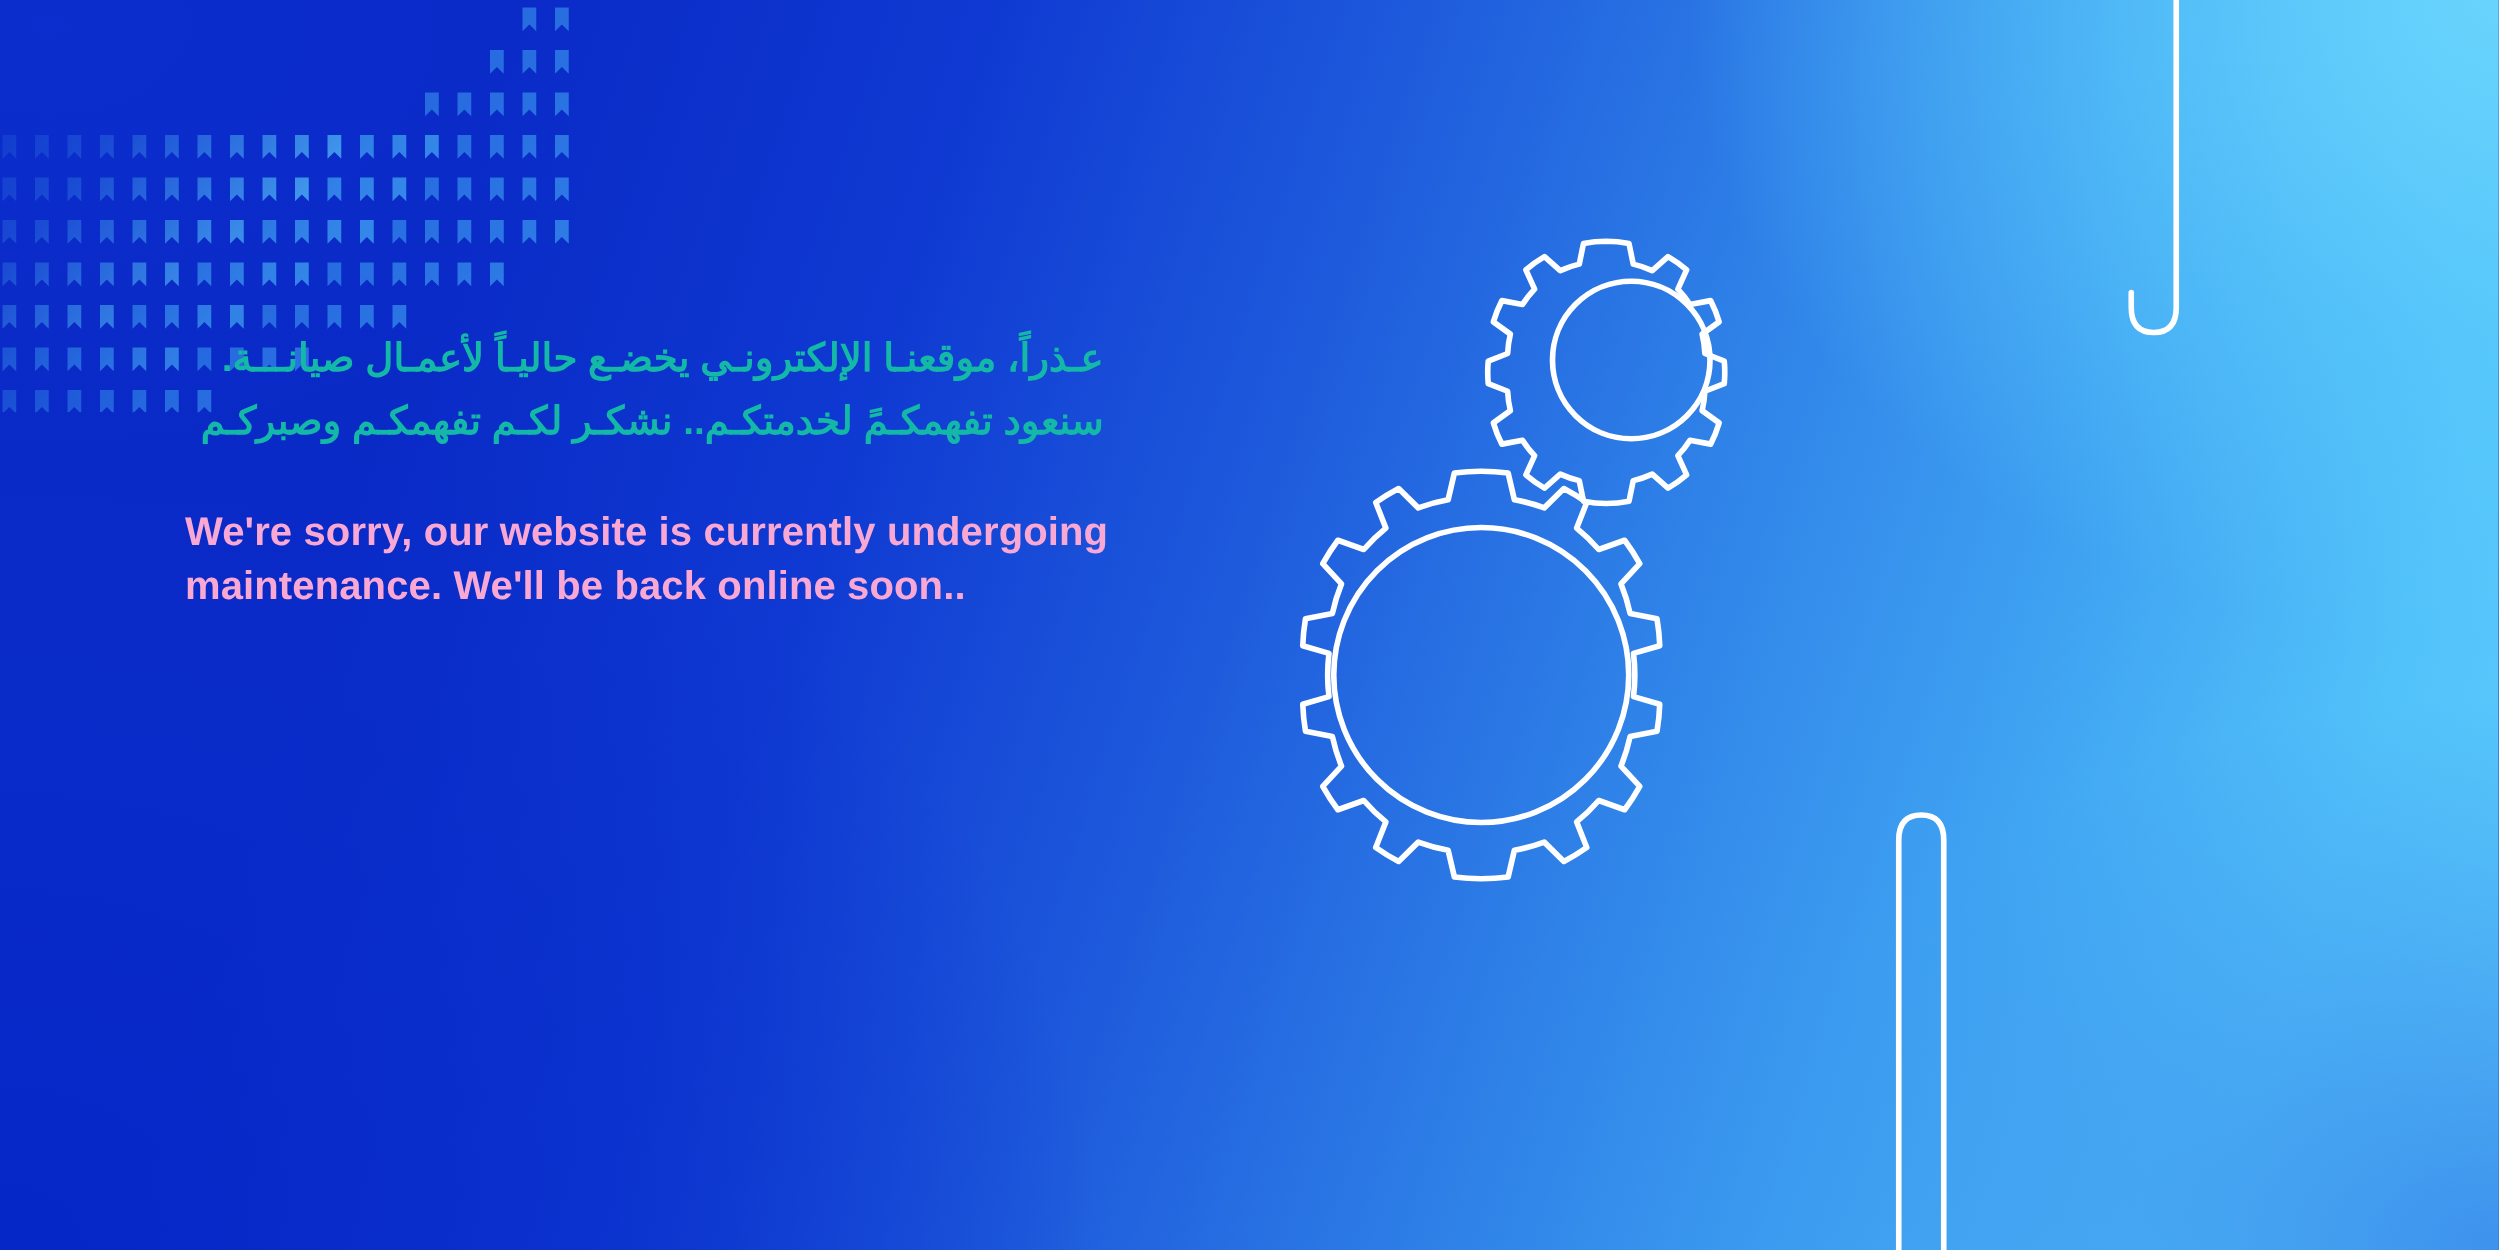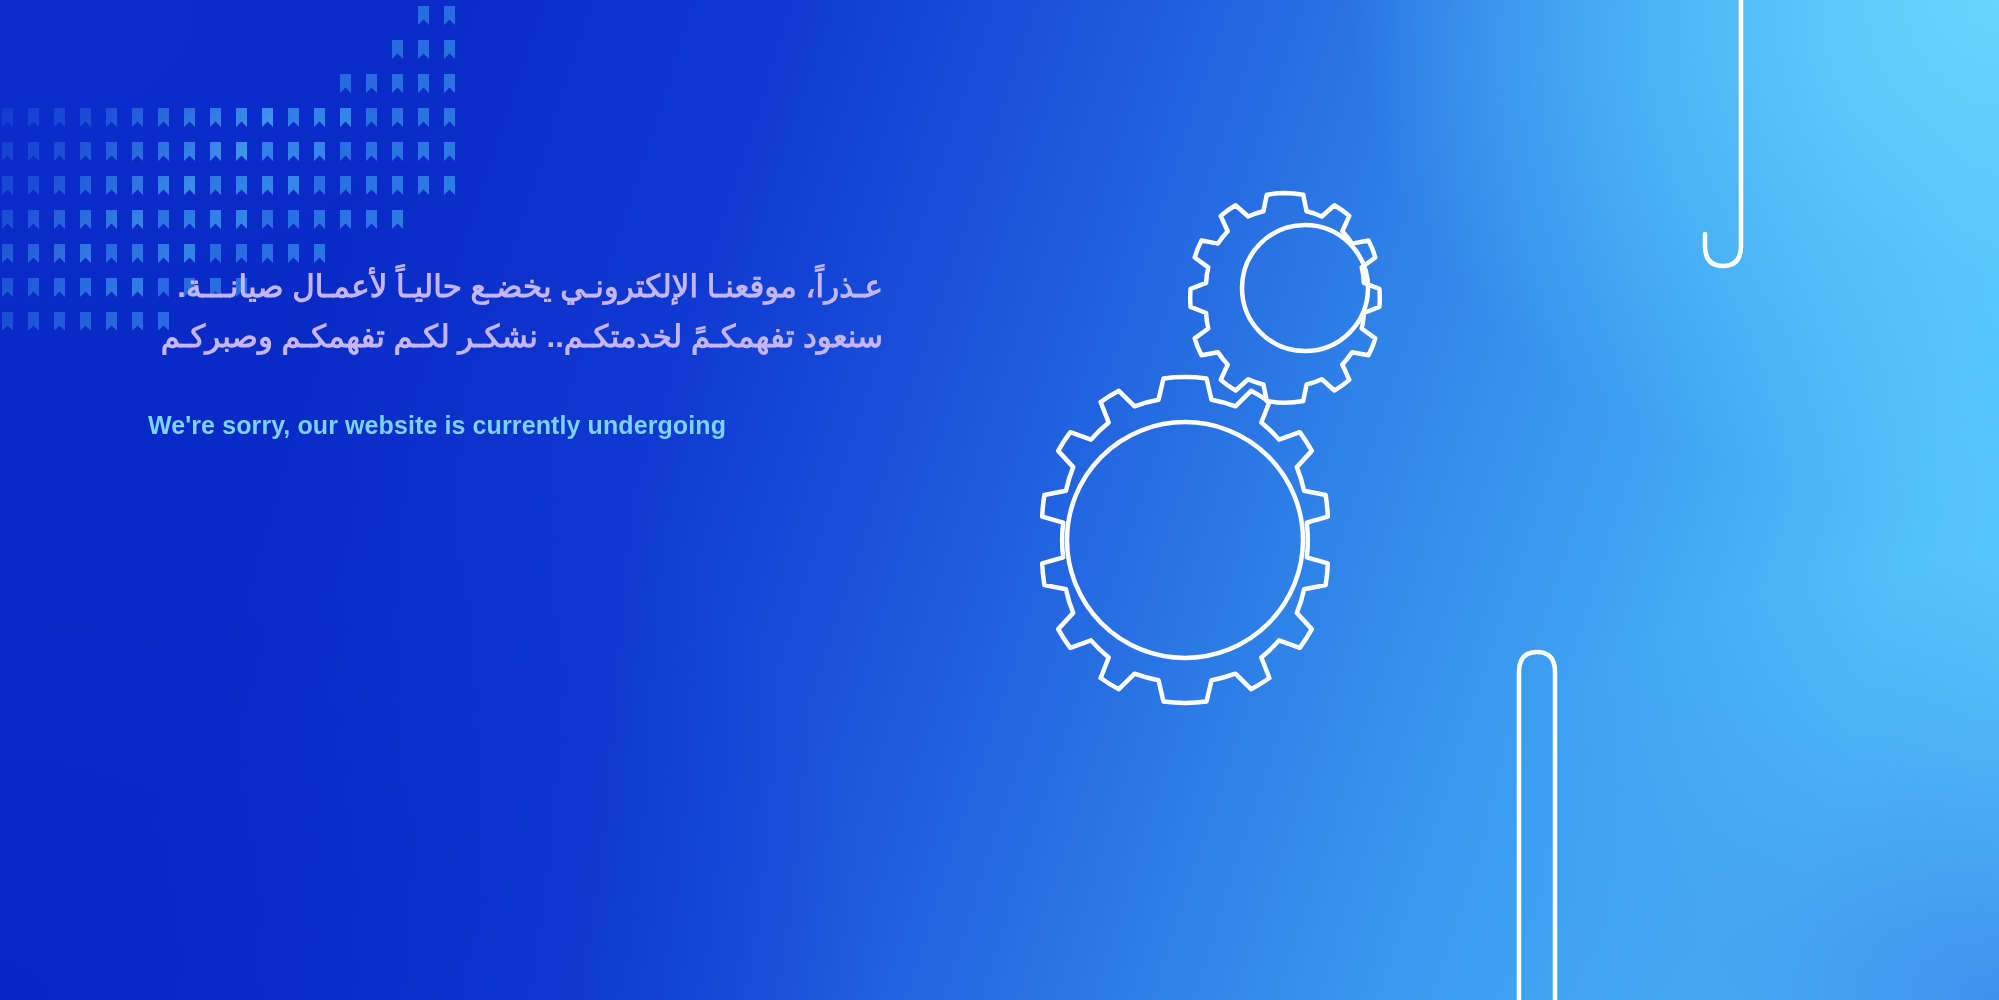--- a/index.html
+++ b/index.html
@@ -83,35 +83,35 @@
   
   .copy {
     position: absolute;
     left: 148px;
     top: 262px;
     width: 780px;
   }
   .ar-block {
     direction: rtl;
     text-align: right;
-    color: #c4b5fd;
+    color: #14b8a6;
     font-weight: 700;
     font-size: 31px;
     line-height: 50px;
     letter-spacing: 0px;
     width: 735px;
   }
   .ar-line { white-space: nowrap; }
   .ar-line-2 { padding-left: 8px; }
 
   .en-block {
     margin-top: 42px;
-    color: #7dd3fc;
+    color: #f9a8d4;
     font-weight: 700;
-    font-size: 25px;
+    font-size: 32px;
     line-height: 43px;
     letter-spacing: 0.1px;
   }
   .en-line { white-space: nowrap; }
 </style>
 </head>
 <body>
 
 <div id="stage">
 
@@ -411,17 +411,18 @@
 
   <div class="copy">
 
     <div class="ar-block">
       <div class="ar-line">عـذراً، موقعنـا الإلكترونـي يخضـع حاليـاً لأعمـال صيانـــة.</div>
       <div class="ar-line ar-line-2">سنعود تفهمكـمً لخدمتكـم.. نشكـر لكـم تفهمكـم وصبركـم</div>
     </div>
 
     <div class="en-block">
       <div class="en-line">We're sorry, our website is currently undergoing</div>
+      <div class="en-line">maintenance. We'll be back online soon..</div>
     </div>
 
   </div>
 
 </div>
 
 </body></html>

